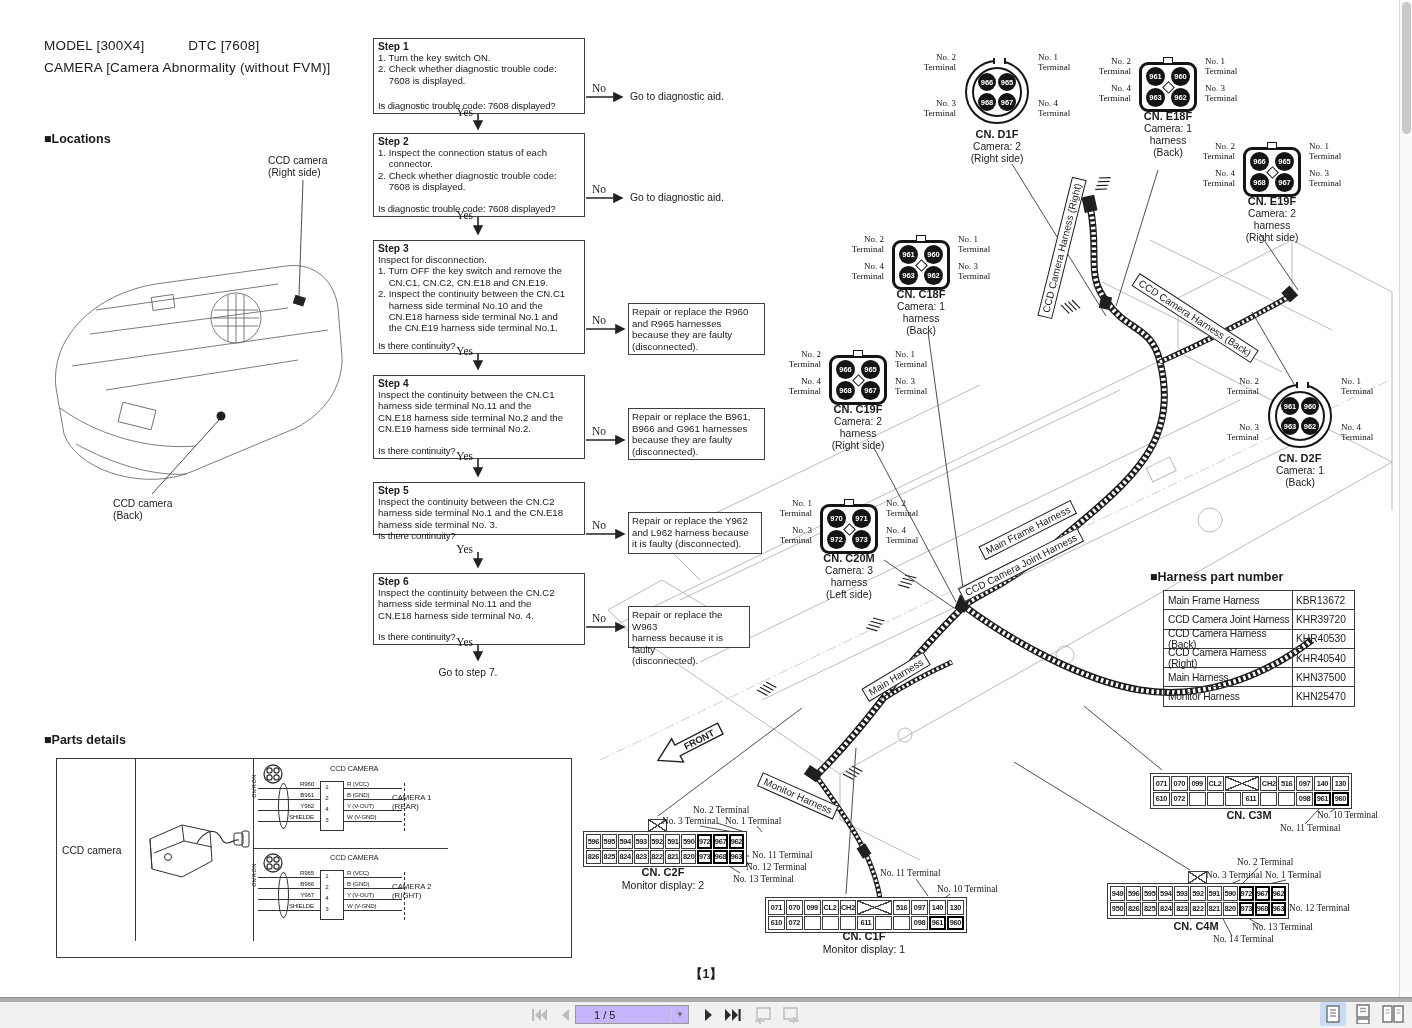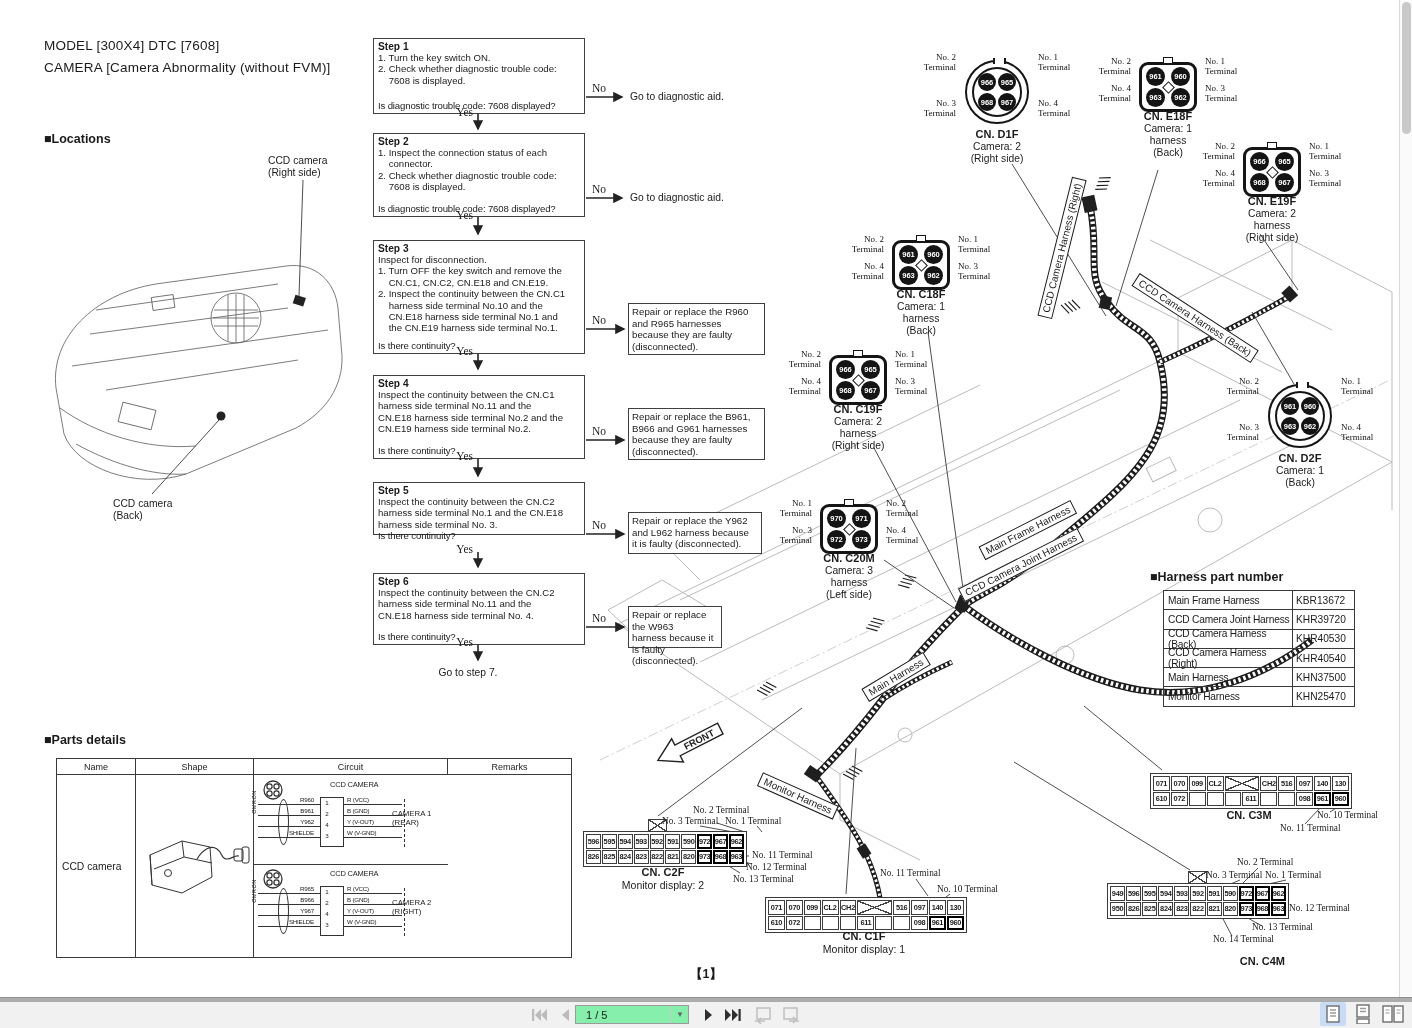--- a/index.html
+++ b/index.html
@@ -95,22 +95,22 @@
   .pinnum{position:absolute;left:68px;font-size:6.2px;width:10px;text-align:center}
   .coil{position:absolute;left:24px;top:24px;width:9px;height:44px;border:1px solid #333;border-radius:50%}
   .brk{position:absolute;left:150px;top:24px;height:48px;border-left:1.5px dashed #333}
   .camlab{position:absolute;left:138px;top:34px;font-size:7.8px;white-space:pre-line;line-height:9px}
   .ccdicon{position:absolute;left:8px;top:4px}
   
   .pagenum{position:absolute;left:0;width:1412px;text-align:center;top:966px;font-weight:bold;font-size:12.5px;z-index:3}
   .tbar{position:absolute;left:0;top:997px;width:1412px;height:31px;background:#f1f1f1;
       border-top:1px solid #8f8f8f;box-shadow:inset 0 4px 0 #acacac;z-index:5}
   .tbtn{position:absolute;top:8px;width:22px;height:18px;display:flex;align-items:center;justify-content:center;cursor:pointer}
-  .pagebox{position:absolute;left:575px;top:7px;width:114px;height:19px;background:#86efac;border:1px solid #9a9a9a;
-      box-sizing:border-box;display:flex;align-items:center;font-size:11px;padding-left:10px;cursor:text}
+  .pagebox{position:absolute;left:575px;top:7px;width:114px;height:19px;background:#c4b5fd;border:1px solid #9a9a9a;
+      box-sizing:border-box;display:flex;align-items:center;font-size:11px;padding-left:18px;cursor:text}
   .caret{margin-left:auto;border-left:1px solid #c9c9c9;align-self:stretch;display:flex;align-items:center;padding:0 4px;color:#666;font-size:8px}
   .vbtn{position:absolute;top:4px;width:26px;height:24px;border-radius:2px;display:flex;align-items:center;justify-content:center;cursor:pointer}
   .vbtn.active{background:#c8dcf5}
   .scrolltrack{position:absolute;left:1399px;top:0;width:13px;height:997px;background:#fafafa;border-left:1px solid #d9d9d9;z-index:4}
   .scrollthumb{position:absolute;left:2px;top:2px;width:9px;height:132px;background:#c9c9c9;border-radius:5px;cursor:grab}
 </style>
 </head>
 <body>
 
 <div class="page">
@@ -228,21 +228,21 @@
     <line x1="586" y1="198" x2="622" y2="198" marker-end="url(#ah)"></line>
     <line x1="586" y1="329" x2="624" y2="329" marker-end="url(#ah)"></line>
     <line x1="586" y1="440" x2="624" y2="440" marker-end="url(#ah)"></line>
     <line x1="586" y1="534" x2="624" y2="534" marker-end="url(#ah)"></line>
     <line x1="586" y1="627" x2="624" y2="627" marker-end="url(#ah)"></line>
   </g>
 </svg>
 
 <div class="abs hdr z" style="left:44px;top:38px">
   <span>MODEL [300X4]</span>
-  <span style="">DTC [7608]</span>
+  <span style="margin-left:40px">DTC [7608]</span>
 </div>
 <div class="abs hdr z" style="left:44px;top:60px">CAMERA [Camera Abnormality (without FVM)]</div>
 
 <div class="abs sect z" style="left:44px;top:132px">■Locations</div>
 
 <div class="abs z" style="left:268px;top:155px;font-size:10.3px;line-height:11.8px;white-space:pre-line">CCD camera
 (Right side)</div>
 <div class="abs z" style="left:113px;top:498px;font-size:10.3px;line-height:11.8px;white-space:pre-line">CCD camera
 (Back)</div>
 
@@ -299,21 +299,21 @@
 and R965 harnesses
 because they are faulty
 (disconnected).</div>
 <div class="rbox" style="left:628px;top:408px;width:137px;height:52px">Repair or replace the B961,
 B966 and G961 harnesses
 because they are faulty
 (disconnected).</div>
 <div class="rbox" style="left:628px;top:512px;width:134px;height:42px">Repair or replace the Y962
 and L962 harness because
 it is faulty (disconnected).</div>
-<div class="rbox" style="left:628px;top:606px;width:94px;height:42px">Repair or replace the W963
+<div class="rbox" style="left:628px;top:606px;width:122px;height:42px">Repair or replace the W963
 harness because it is faulty
 (disconnected).</div>
 
 <div class="yn" style="left:433px;top:106px;width:40px;text-align:right">Yes</div>
 <div class="yn" style="left:433px;top:209px;width:40px;text-align:right">Yes</div>
 <div class="yn" style="left:433px;top:345px;width:40px;text-align:right">Yes</div>
 <div class="yn" style="left:433px;top:450px;width:40px;text-align:right">Yes</div>
 <div class="yn" style="left:433px;top:543px;width:40px;text-align:right">Yes</div>
 <div class="yn" style="left:433px;top:636px;width:40px;text-align:right">Yes</div>
 <div class="yn" style="left:592px;top:82px">No</div>
@@ -651,36 +651,30 @@
         <span class="pcell">823</span>
         <span class="pcell">822</span>
         <span class="pcell">821</span>
         <span class="pcell">820</span>
         <span class="pcell hl">973</span>
         <span class="pcell hl">968</span>
         <span class="pcell hl">963</span>
       </div>
     </div>
 <div class="xbox" style="left:1188px;top:871px"></div>
-<div class="ptitle" style="left:1107px;top:955px;width:178px;text-align:right">CN. C4M</div>
+<div class="ptitle" style="left:1107px;top:920px;width:178px;text-align:center">CN. C4M</div>
 <div class="term" style="left:1237px;top:857px">No. 2 Terminal</div>
 <div class="term" style="left:1206px;top:870px">No. 3 Terminal</div>
 <div class="term" style="left:1265px;top:870px">No. 1 Terminal</div>
 <div class="term" style="left:1289px;top:903px">No. 12 Terminal</div>
 <div class="term" style="left:1252px;top:922px">No. 13 Terminal</div>
 <div class="term" style="left:1213px;top:934px">No. 14 Terminal</div>
 
 <div class="abs sect z" style="left:44px;top:733px">■Parts details</div>
 <div class="parts">
-  <div class="phead">
-    <div class="cw1">Name</div>
-    <div class="cw2">Shape</div>
-    <div class="cw3">Circuit</div>
-    <div class="cw4">Remarks</div>
-  </div>
   <div class="pbody">
     <div class="cw1 pname">CCD camera</div>
     <div class="cw2">
       <svg width="116" height="180" viewBox="0 0 116 180">
         <g stroke="#333" stroke-width="1" fill="none" transform="translate(6,62)">
           <path d="M8,18 L40,4 L68,10 L70,40 L40,56 L10,48 Z"></path>
           <path d="M40,4 L42,20 L70,26 M42,20 L12,32 M8,18 L10,48"></path>
           <circle cx="26" cy="36" r="3.5"></circle>
           <path d="M55,22 c6,-10 14,-14 20,-10 c6,4 4,10 10,10 c5,0 7,-4 12,-3" stroke-width="1.2"></path>
           <rect x="92" y="12" width="9" height="12" rx="2"></rect>

